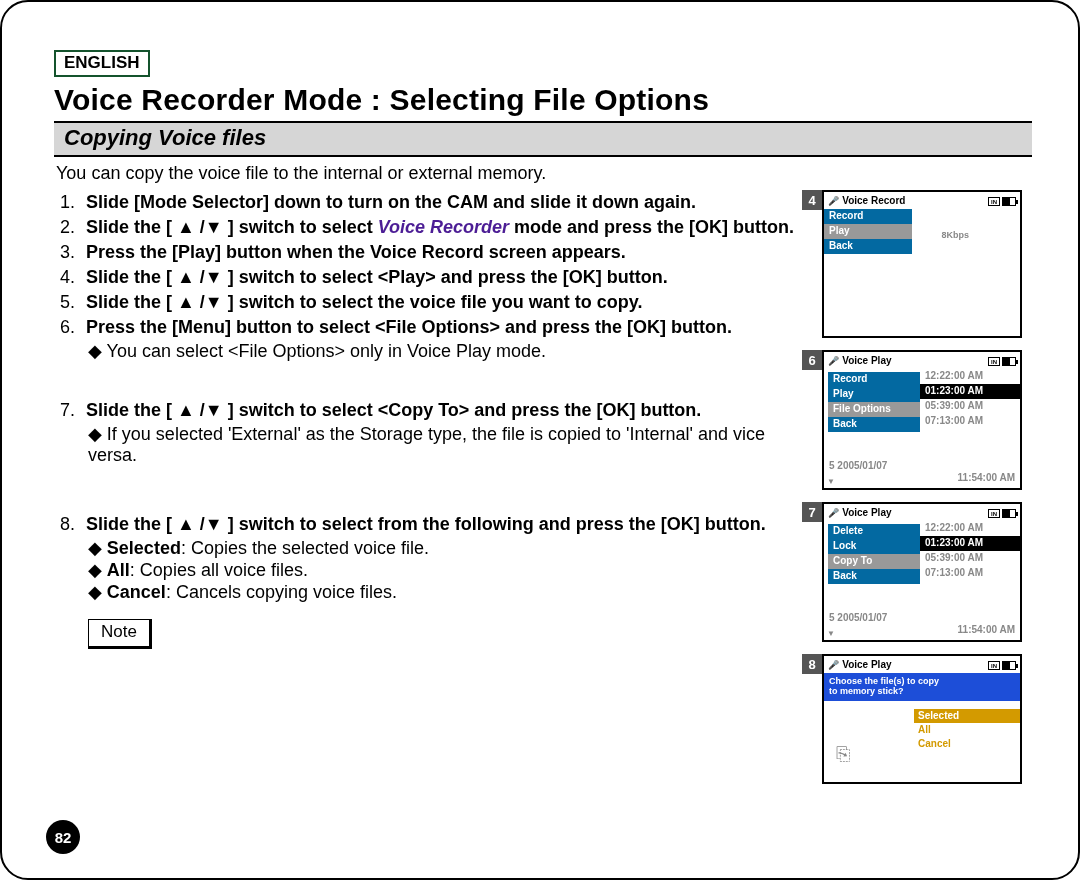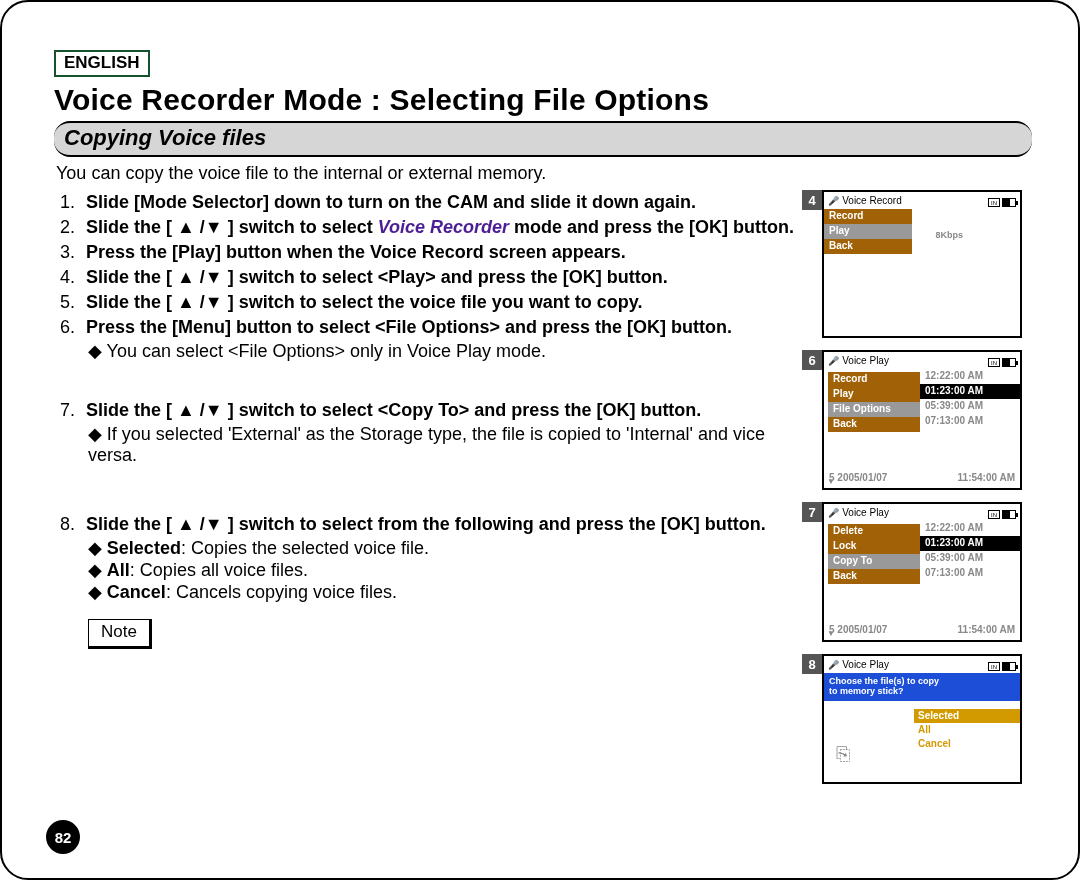--- a/index.html
+++ b/index.html
@@ -35,21 +35,20 @@
     font-weight: bold;
     letter-spacing: .2px;
     margin: 0 0 0 0;
   }
   .subtitle-bar {
     background: #d6d6d6;
     border-top: 2px solid #000;
     border-bottom: 2px solid #000;
     padding: 2px 10px 4px;
     margin-top: 4px;
-    border-radius: 16px;
   }
   .subtitle {
     font-size: 22px;
     font-weight: bold;
     font-style: italic;
     margin: 0;
   }
   .intro {
     font-size: 18px;
     margin: 6px 0 6px 2px;
@@ -122,64 +121,65 @@
   .screen, .screen-sq {
     width: 200px;
     border: 2px solid #000;
     font-size: 10px;
     line-height: 1.2;
     background: #fff;
     position: relative;
   }
   .hdr-row {
     display: flex;
-    align-items: flex-end;
+    align-items: center;
     gap: 3px;
     padding: 3px 4px 2px;
-    font-weight: normal;
+    font-weight: bold;
   }
   .mic-ico::before { content: "🎤"; font-size: 9px; }
   .ind { margin-left: auto; display: flex; gap: 2px; }
   .ind-box { border: 1px solid #000; width: 12px; height: 9px; font-size: 6px; line-height: 9px; text-align: center; }
   .bat { border: 1px solid #000; width: 14px; height: 9px; position: relative; }
   .bat::after { content: ""; position: absolute; right: -3px; top: 2px; width: 2px; height: 4px; background: #000; }
   .bat span { display:block; height:100%; width:60%; background:#000; }
   .menu-list { padding: 0 0 0 0; }
   .menu-item {
     padding: 1px 5px 2px;
     font-weight: bold;
     color: #fff;
-    background: #a16207;
+    background: #0369a1;
   }
   .menu-item.sel {
     background: #999;
     color: #fff;
   }
   .side-label {
     position: absolute;
-    right: 57px;
+    right: 51px;
     text-align: right;
   }
 
   .timeline {
     font-weight: bold;
     font-size: 11px;
     color: #777;
     padding: 6px 5px 4px;
     border-top: 1px solid #ccc;
     margin-top: 50px;
     position: relative;
   }
   .timeline .stby { color: #2bb673; letter-spacing: 2px; }
   .timeline .stop-sq { display:inline-block; width:9px; height:9px; background:#777; margin-right:2px; vertical-align: -1px; }
 
   .list-screen .row {
     display: flex;
     padding: 1px 5px 2px;
     font-weight: bold;
+    flex-direction: column;
   }
   .list-screen .row .rtime { margin-left: auto; }
   .list-screen .row.grey { color:#888; }
   .list-screen .menu-pane {
     position: absolute;
     left: 4px;
     top: 20px;
     width: 92px;
     background: #000;
   }

